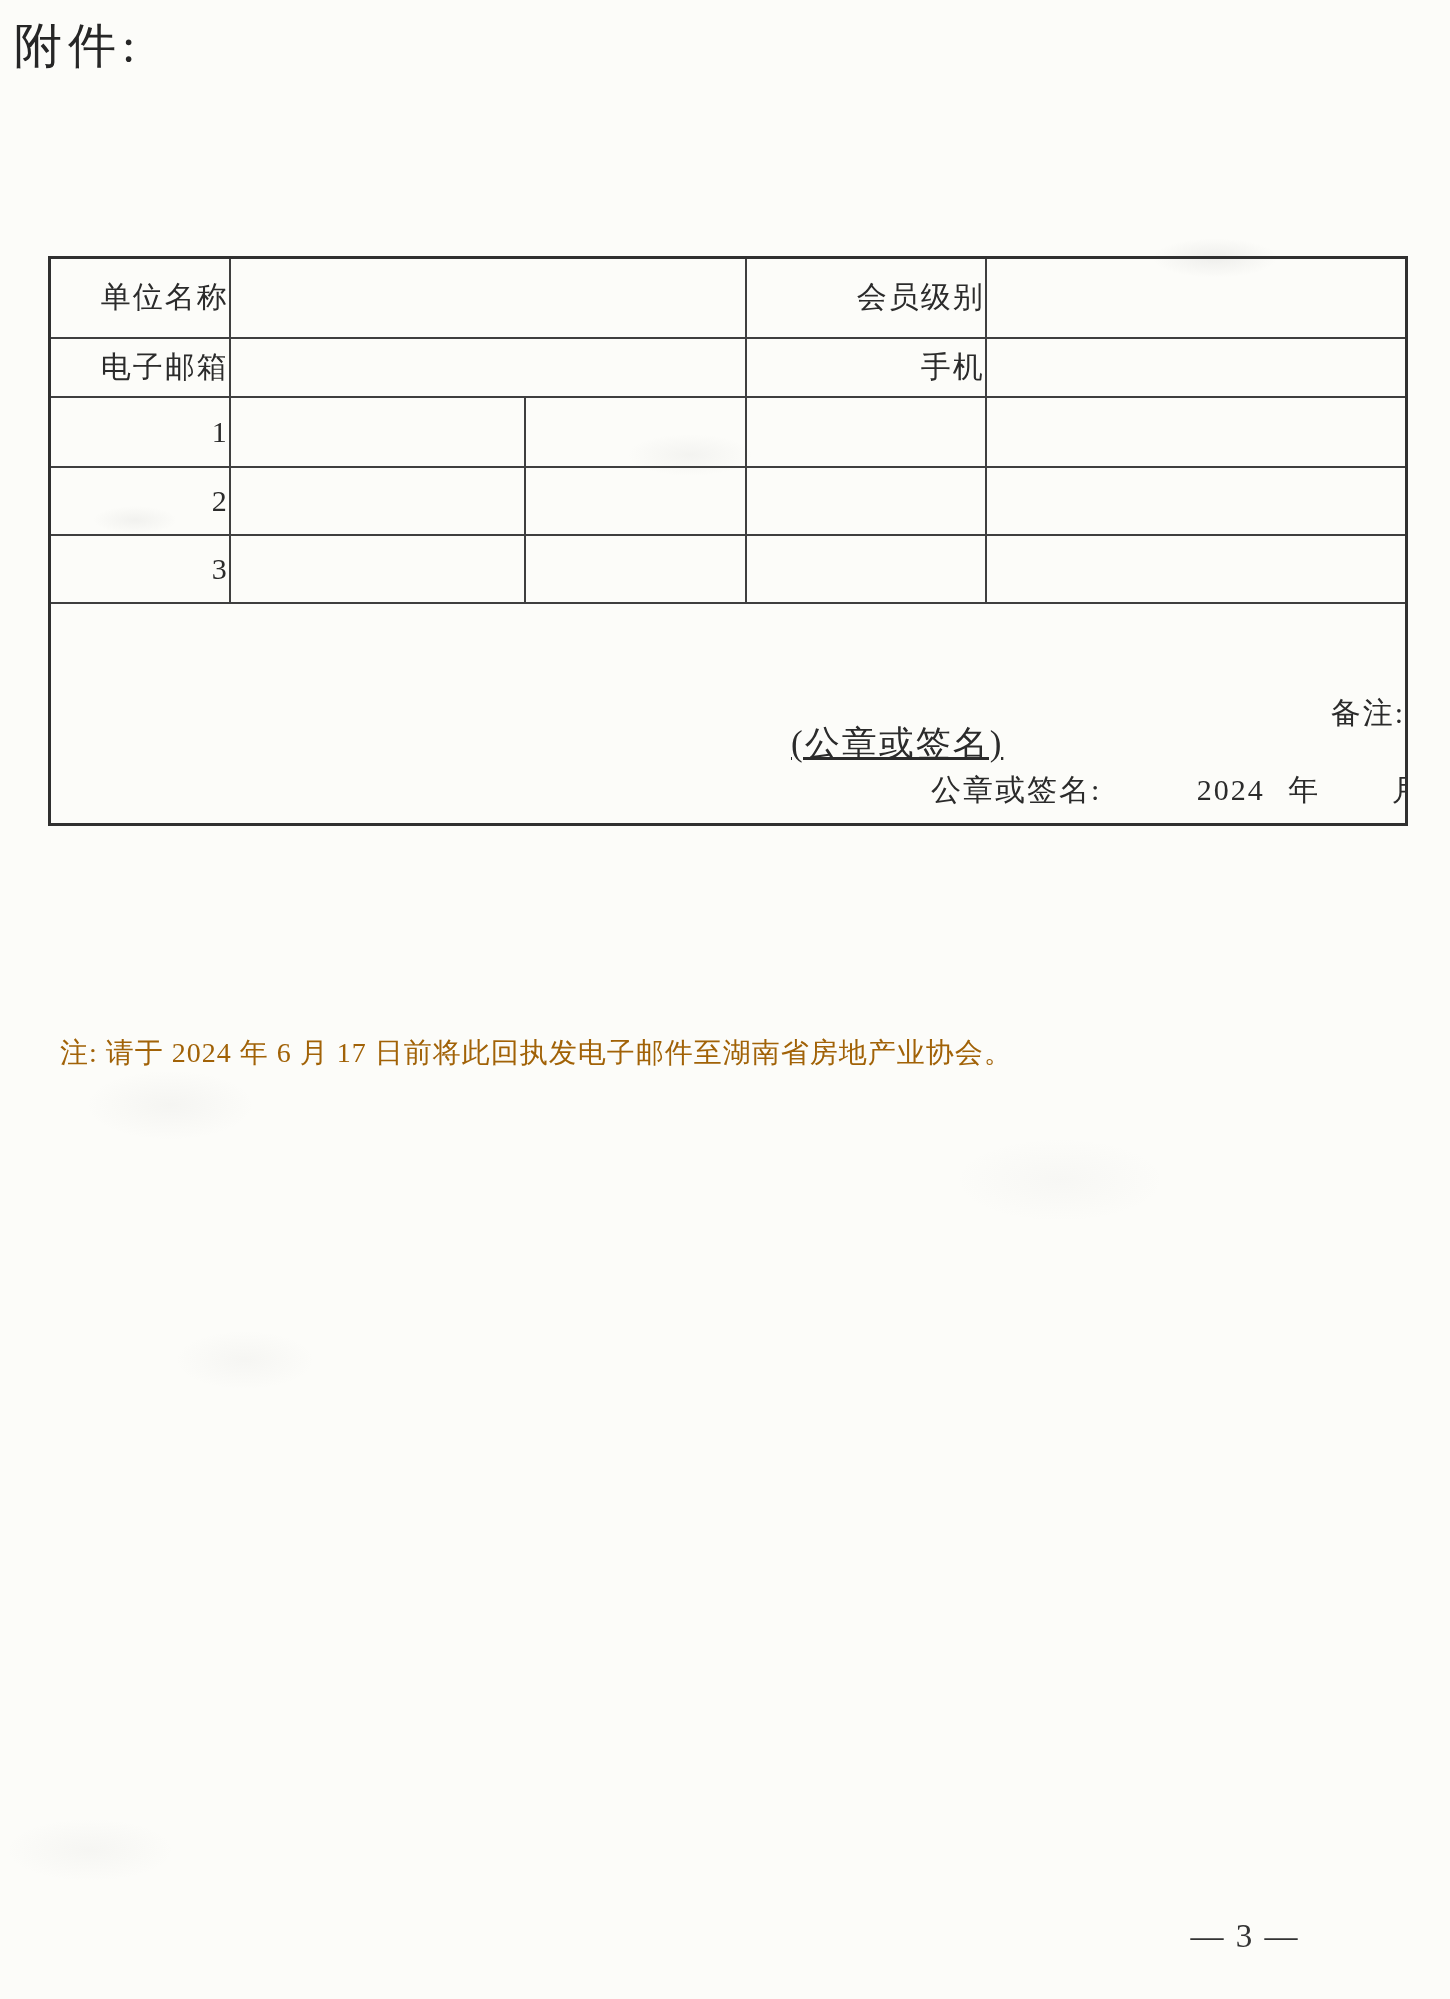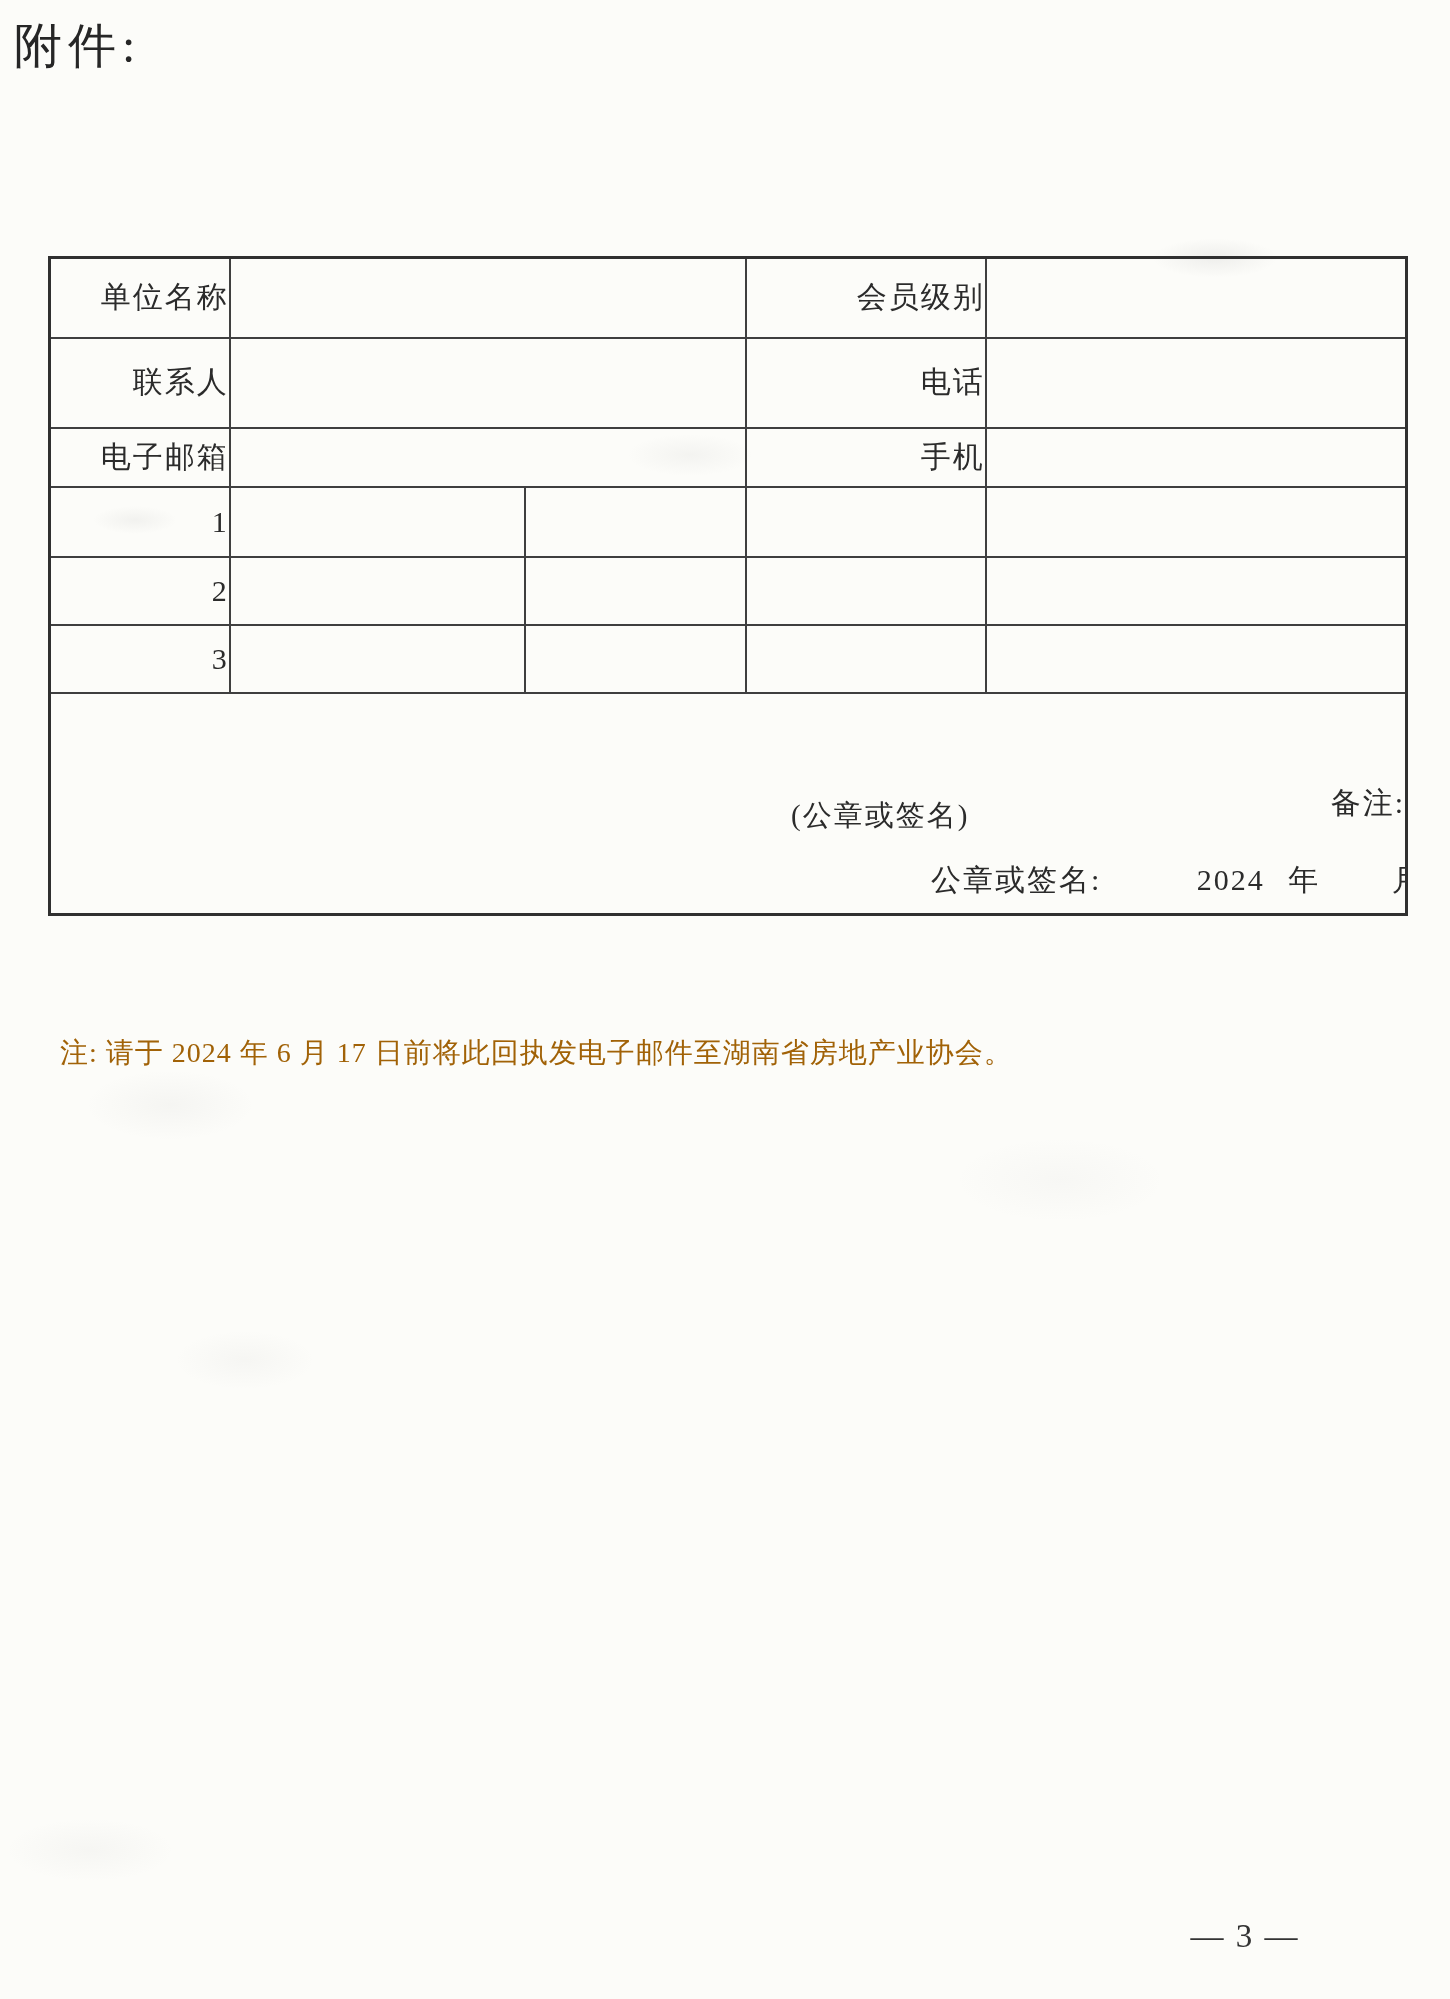--- a/index.html
+++ b/index.html
@@ -48,21 +48,21 @@
     overflow: hidden;
   }
   .h-r1 { height: 80px; } .h-r2 { height: 90px; } .h-r3 { height: 59px; }
   .h-r4 { height: 80px; }
   .h-r5 { height: 70px; } .h-r6 { height: 68px; } .h-r7 { height: 68px; }
   .h-remarks { height: 222px; }
   td.remarks-cell {
     text-align: left; vertical-align: top;
     position: relative; padding: 20px 0 0 26px;
   }
-  .seal-hint { position: absolute; left: 740px; top: 102px; font-size: 29px; letter-spacing: 2px; }
+  .seal-hint { position: absolute; left: 740px; top: 116px; font-size: 35px; letter-spacing: 2px; text-decoration: underline; }
   .date-line { position: absolute; left: 880px; top: 166px; font-size: 30px; white-space: nowrap; }
   .date-line .gap-year  { margin-left: 86px; }
   .date-line .gap-ynit  { margin-left: 14px; }
   .date-line .gap-month { margin-left: 62px; }
   .footnote {
     position: absolute; left: 60px; top: 1034px;
     font-size: 28px; letter-spacing: 1px; color: #a16207;
     white-space: nowrap;
   }
   .page-number {
@@ -86,26 +86,20 @@
         <col style="width:295px">
         <col style="width:220px">
         <col style="width:240px">
         <col style="width:420px">
     </colgroup>
     <tbody>
       <tr class="h-r1">
         <td>单位名称</td>
         <td colspan="2"></td>
         <td>会员级别</td>
-        <td></td>
-      </tr>
-      <tr class="h-r2">
-        <td>联系人</td>
-        <td colspan="2"></td>
-        <td>电话</td>
         <td></td>
       </tr>
       <tr class="h-r3">
         <td>电子邮箱</td>
         <td colspan="2"></td>
         <td>手机</td>
         <td></td>
       </tr>
       <tr class="h-r5">
         <td>1</td>

